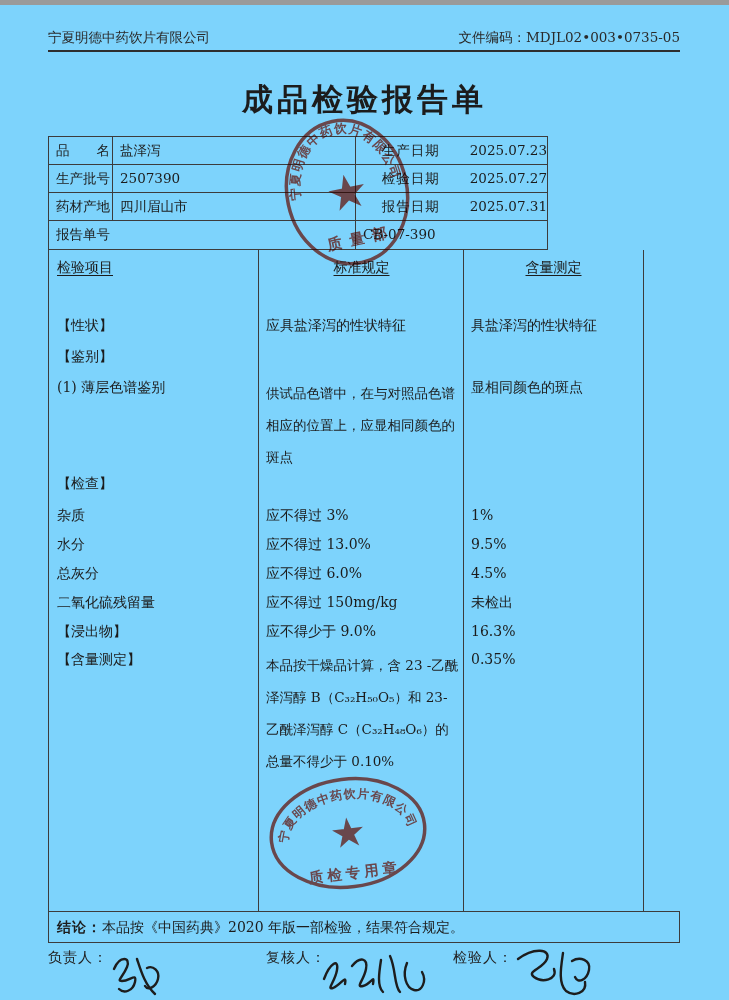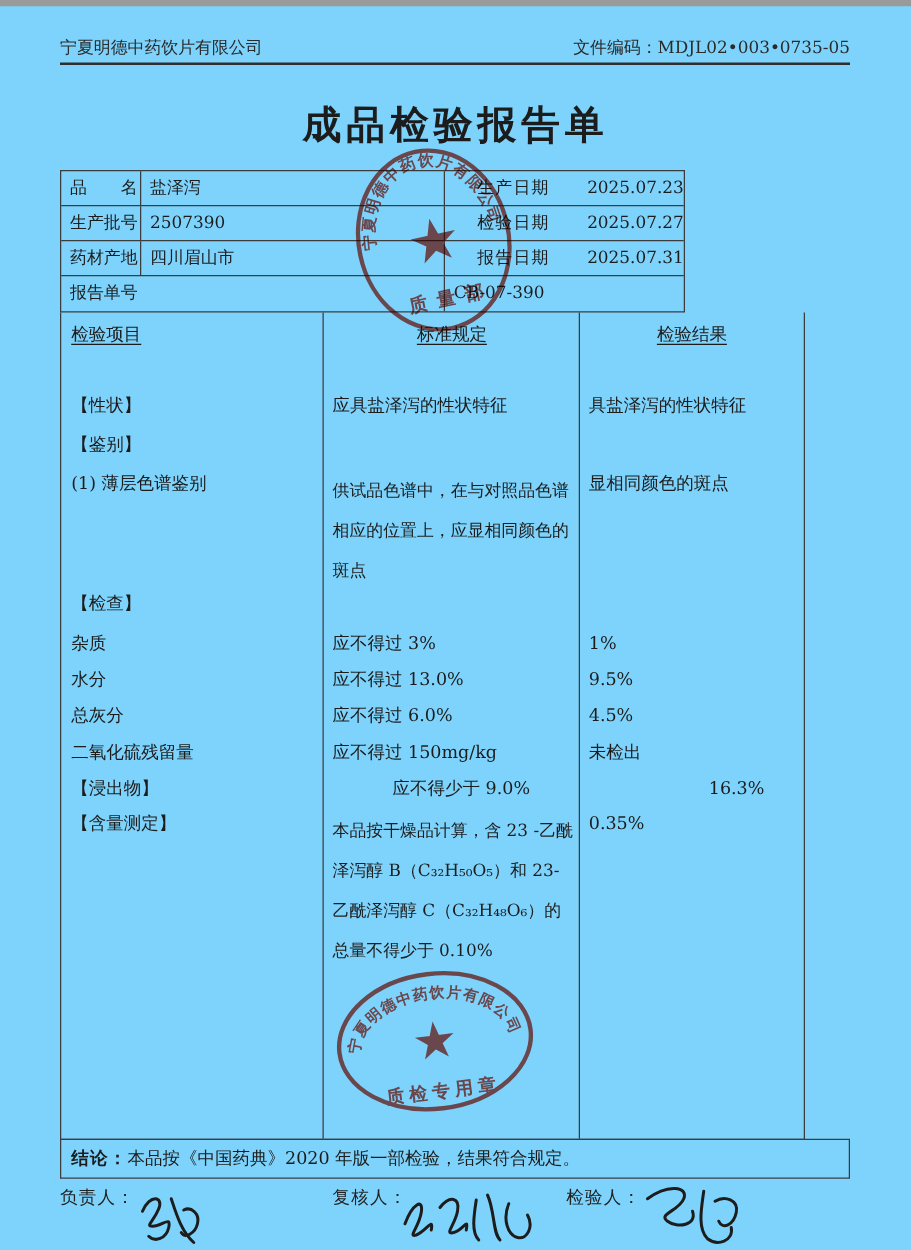--- a/index.html
+++ b/index.html
@@ -50,21 +50,21 @@
   .row > div { line-height: 21px; }
   .ci { padding-left: 8px; }
   .cs { padding-left: 7px; padding-right: 5px; }
   .cr { padding-left: 7px; padding-right: 4px; }
   .multi { line-height: 32px !important; font-size: 13.5px; }
   .r0 { margin-top: 27px; min-height: 31px; }
   .r1 { min-height: 31px; }
   .r2 { min-height: 79px; }
   .r3 { min-height: 32px; }
   .r4, .r5, .r6, .r7 { min-height: 29px; }
-  .r8 { min-height: 28px; gap: 48px; }
+  .r8 { min-height: 28px; }
   
   .concl {
     position: absolute; left: 48px; top: 906px; width: 632px; height: 32px;
     border: 1px solid #3c3c3c; font-size: 14px; line-height: 30px; padding-left: 8px;
   }
   .concl b { letter-spacing: 1px; }
   
   .sigs { position: absolute; left: 48px; right: 49px; top: 940px; height: 58px; font-size: 14px; }
   .sig-label { position: absolute; top: 4px; letter-spacing: 1px; color:#222; }
   .sl1 { left: 0; } .sl2 { left: 218px; } .sl3 { left: 405px; }
@@ -121,21 +121,21 @@
     </div>
   </div>
 
   <div class="main">
     <div class="vline v1"></div>
     <div class="vline v2"></div>
 
     <div class="cols">
       <div class="col-h c1">检验项目</div>
       <div class="col-h c2">标准规定</div>
-      <div class="col-h c3">检验结果</div>
+      <div class="col-h c3">含量测定</div>
     </div>
 
     <div class="row r0">
       <div class="ci">【性状】</div>
       <div class="cs">应具盐泽泻的性状特征</div>
       <div class="cr">具盐泽泻的性状特征</div>
     </div>
     <div class="row r1">
       <div class="ci">【鉴别】</div>
       <div class="cs"></div>

